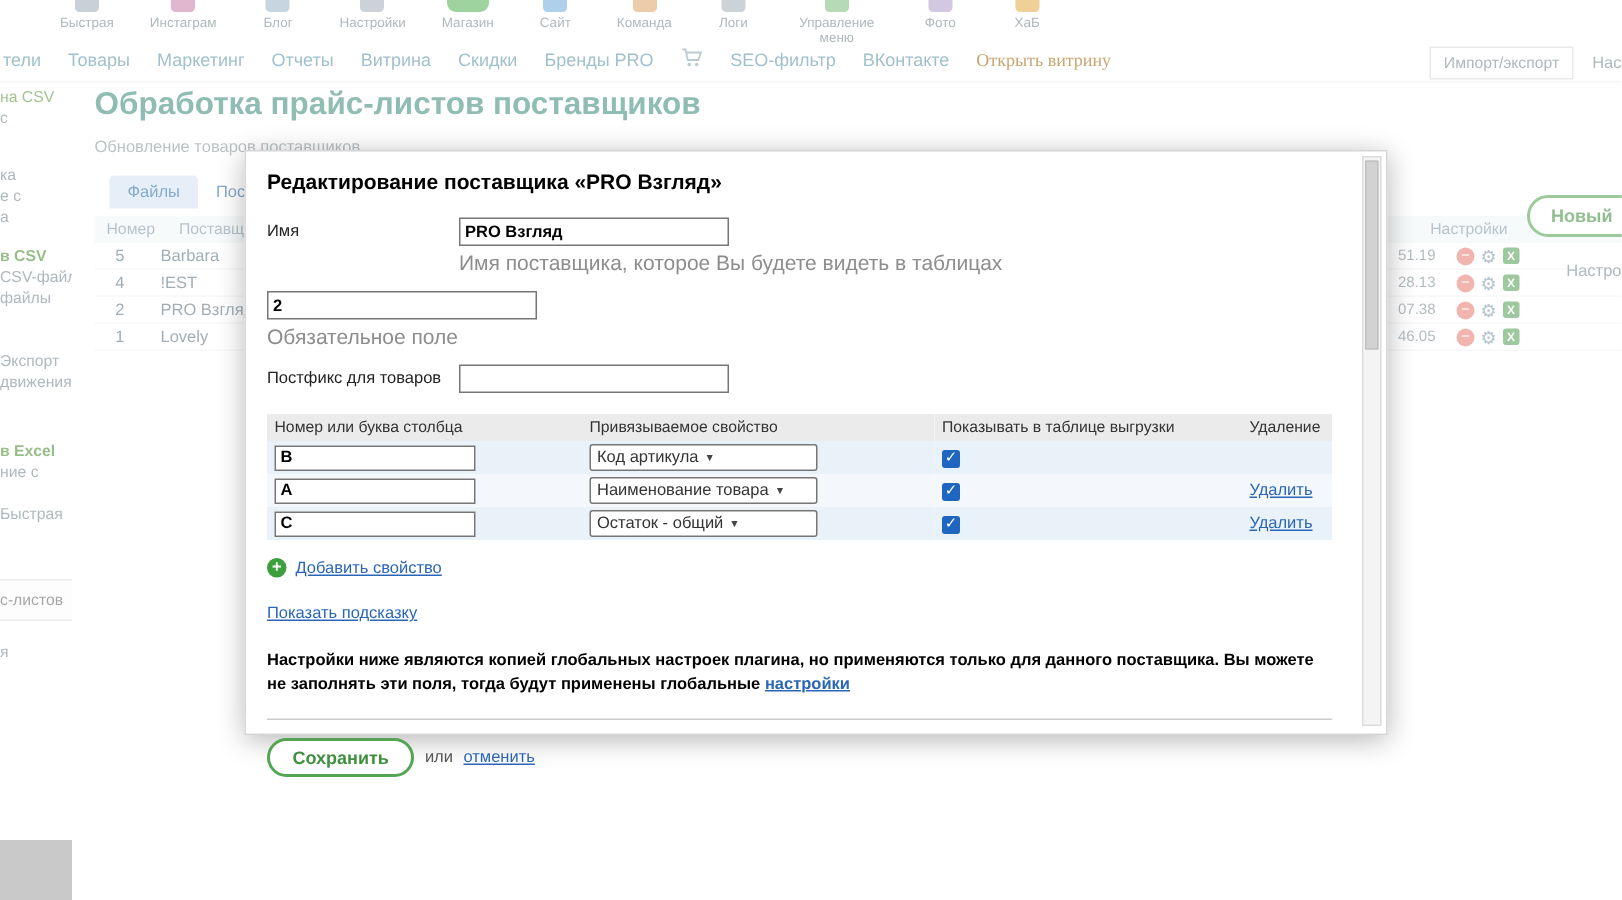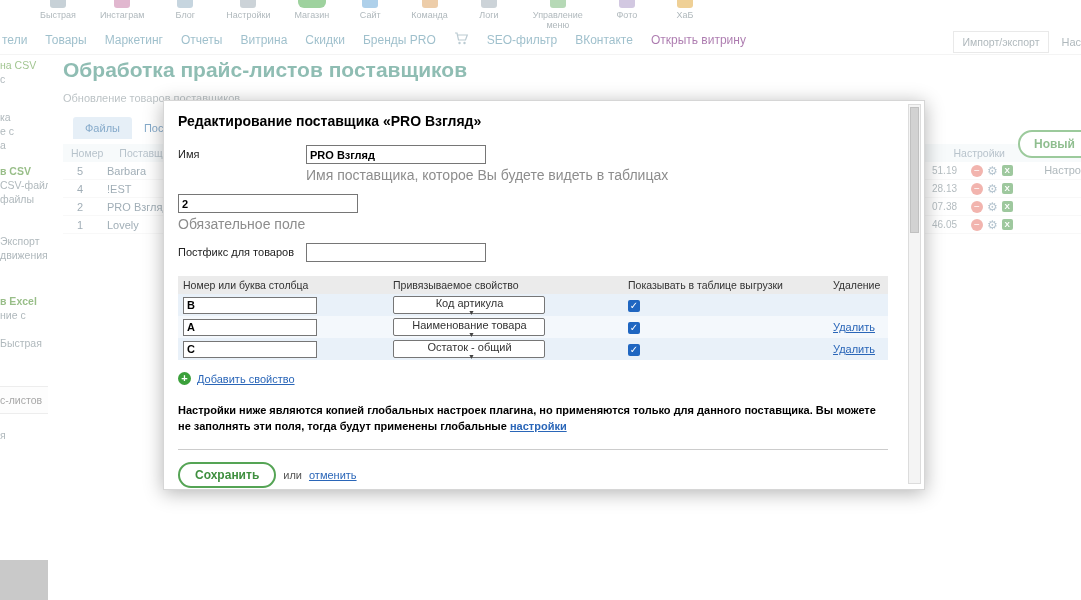--- a/index.html
+++ b/index.html
@@ -13,21 +13,21 @@
   .top-item{display:flex;flex-direction:column;align-items:center;min-width:34px;cursor:pointer;}
   .top-ico{width:16px;height:8px;border-radius:0 0 3px 3px;margin-bottom:2px;}
   .tc0{background:#9fb0ba}.tc1{background:#cc83ad}.tc2{background:#9db7c8}.tc3{background:#a8b4bc}
   .tc4{background:#58b158;width:28px;border-radius:0 0 6px 6px}
   .tc5{background:#74aedb}.tc6{background:#e0a96c}.tc7{background:#a8b4bc}
   .tc8{background:#82bd82}.tc9{background:#b2a0cc}.tc10{background:#e4ae4a}
   .top-lbl{font-size:9px;color:#76858c;text-align:center;max-width:56px;line-height:1.15;}
   
   .nav{position:absolute;top:32px;left:2px;display:flex;gap:18px;align-items:center;font-size:12px;color:#5b93a8;z-index:1;}
   .nav .nav-item{cursor:pointer;white-space:nowrap;}
-  .nav .muted{color:#701a75;}
+  .nav .muted{color:#a16207;font-family:Liberation Serif, serif;}
   .nav-right{position:absolute;top:31px;right:0;display:flex;align-items:center;z-index:1;}
   .imp-box{border:1px solid #d9d9d9;background:#fff;color:#76858c;font-size:10.5px;padding:4px 9px;margin-right:12px;cursor:pointer;}
   .nav-cut{color:#76858c;font-size:11px;cursor:pointer;}
   .nav-sep{position:absolute;top:54px;left:0;right:0;height:1px;background:#ededed;z-index:1;}
   
   .sidebar{position:absolute;left:0;top:58px;width:48px;z-index:1;font-size:10.5px;}
   .sb{height:14px;line-height:14px;white-space:nowrap;overflow:hidden;padding-left:0;color:#76858c;cursor:pointer;}
   .sb.green{color:#5c9a3f;}
   .sb.green-bold{color:#4f8f33;font-weight:bold;}
   .sb.selected{border-top:1px solid #e0e0e0;border-bottom:1px solid #e0e0e0;height:26px;line-height:26px;color:#666;background:#fcfcfc;}
@@ -52,40 +52,40 @@
   .g-rows{position:absolute;left:63px;top:162px;right:0;z-index:1;}
   .g-row{position:relative;height:17px;display:flex;align-items:center;border-bottom:1px solid #f3f3f3;}
   .g-num{width:20px;text-align:right;color:#5c7382;font-size:11px;}
   .g-name{margin-left:24px;color:#5c7382;font-size:11px;}
   .g-time{position:absolute;left:869px;color:#7d8b92;font-size:10px;}
   .g-icons{position:absolute;left:908px;display:flex;gap:4px;align-items:center;}
   .ic-minus{width:12px;height:12px;border-radius:50%;background:#e87f74;color:#fff;font-size:10px;line-height:12px;text-align:center;cursor:pointer;}
   .ic-gear{color:#7e99ac;font-size:12px;line-height:12px;cursor:pointer;}
   .ic-excel{width:11px;height:11px;border-radius:2px;background:#58a058;color:#fff;font-size:8px;line-height:11px;text-align:center;font-weight:bold;cursor:pointer;}
   .new-btn{position:absolute;top:130px;right:-14px;padding:5px 18px 5px 14px;border:2px solid #55a455;border-radius:16px;background:#fff;color:#3f8f3f;font-weight:bold;font-size:12px;z-index:1;cursor:pointer;}
-  .settings-cut{position:absolute;top:164px;right:0;color:#76858c;font-size:11px;z-index:1;cursor:pointer;}
+  .settings-cut{position:absolute;top:175px;right:0;color:#76858c;font-size:11px;z-index:1;cursor:pointer;}
   
   .dim{position:absolute;inset:0;background:rgba(255,255,255,0.42);z-index:4;}
   
   .modal{position:absolute;left:163px;top:100px;width:762px;height:390px;background:#fff;border:1px solid #d6d6d6;box-sizing:border-box;box-shadow:0 3px 18px rgba(0,0,0,0.30);z-index:10;}
   .m-scroll{position:absolute;top:3px;right:3px;width:13px;height:380px;background:#f4f4f4;border:1px solid #dcdcdc;box-sizing:border-box;}
   .m-thumb{position:absolute;top:2px;left:1px;width:9px;height:126px;background:#d2d2d2;border:1px solid #c0c0c0;box-sizing:border-box;cursor:pointer;}
   .m-body{position:absolute;left:14px;top:12px;right:36px;}
   .m-title{font-size:14px;font-weight:bold;color:#000;margin-bottom:16px;}
   .f-row{display:flex;margin-bottom:11px;}
   .f-label{width:128px;font-size:11px;color:#222;padding-top:2px;line-height:1.3;flex-shrink:0;}
   .txt{width:172px;border:1px solid #767676;height:15px;font-size:11px;font-weight:bold;padding:1px 3px;font-family:inherit;box-sizing:content-box;}
   .f-hint{font-size:14px;color:#8d8d8d;margin-top:3px;}
   table.p-table{width:100%;border-collapse:collapse;margin-top:14px;font-size:11px;table-layout:fixed;}
   .p-table th{background:#ebebeb;font-weight:normal;text-align:left;padding:3px 5px;font-size:10.5px;color:#333;white-space:nowrap;overflow:hidden;}
   .p-table td{padding:2px 5px;height:18px;vertical-align:middle;}
   .p-table tr.rA td{background:#e9f1f9;}
   .p-table tr.rB td{background:#f4f8fc;}
   .cell-in{width:126px;border:1px solid #767676;height:13px;font-size:11px;font-weight:bold;padding:1px 3px;font-family:inherit;}
-  .sel{display:inline-flex;align-items:center;width:152px;height:18px;border:1px solid #767676;border-radius:2px;background:#fff;font-size:11px;padding:0 3px 0 4px;box-sizing:border-box;cursor:pointer;flex-direction:column;}
+  .sel{display:inline-flex;align-items:center;width:152px;height:18px;border:1px solid #767676;border-radius:2px;background:#fff;font-size:11px;padding:0 3px 0 4px;box-sizing:border-box;cursor:pointer;}
   .sel .car{font-size:7px;color:#444;margin-left:4px;}
   .cb{display:inline-block;width:12px;height:12px;background:#1f66c1;border-radius:2px;color:#fff;font-size:10px;line-height:12px;text-align:center;font-weight:bold;cursor:pointer;}
   a.lnk{color:#2a66b8;text-decoration:underline;cursor:pointer;font-size:11px;}
   .add-row{margin-top:12px;display:flex;align-items:center;}
   .plus{display:inline-block;width:13px;height:13px;border-radius:50%;background:#3ba03b;color:#fff;font-size:11px;line-height:13px;text-align:center;font-weight:bold;margin-right:6px;}
   .hint-row{margin-top:18px;}
   .note{margin-top:18px;font-weight:bold;font-size:11px;line-height:1.45;color:#000;}
   .note a.lnk{font-weight:bold;}
   .m-hr{border:none;border-top:1px solid #cccccc;margin:14px 0 12px 0;}
   .m-footer{display:flex;align-items:center;gap:7px;}
@@ -327,20 +327,23 @@
           <td><a class="lnk">Удалить</a></td>
         </tr>
       </tbody>
     </table>
 
     <div class="add-row">
       <span class="plus">+</span>
       <a class="lnk">Добавить свойство</a>
     </div>
 
+    <div class="hint-row">
+      <a class="lnk">Показать подсказку</a>
+    </div>
 
     <div class="note">
       <span>Настройки ниже являются копией глобальных настроек плагина, но применяются только для данного поставщика. Вы можете не заполнять эти поля, тогда будут применены глобальные </span><a class="lnk">настройки</a>
     </div>
 
     <hr class="m-hr">
 
     <div class="m-footer">
       <button class="save-btn">Сохранить</button>
       <span class="or-txt">или</span>

